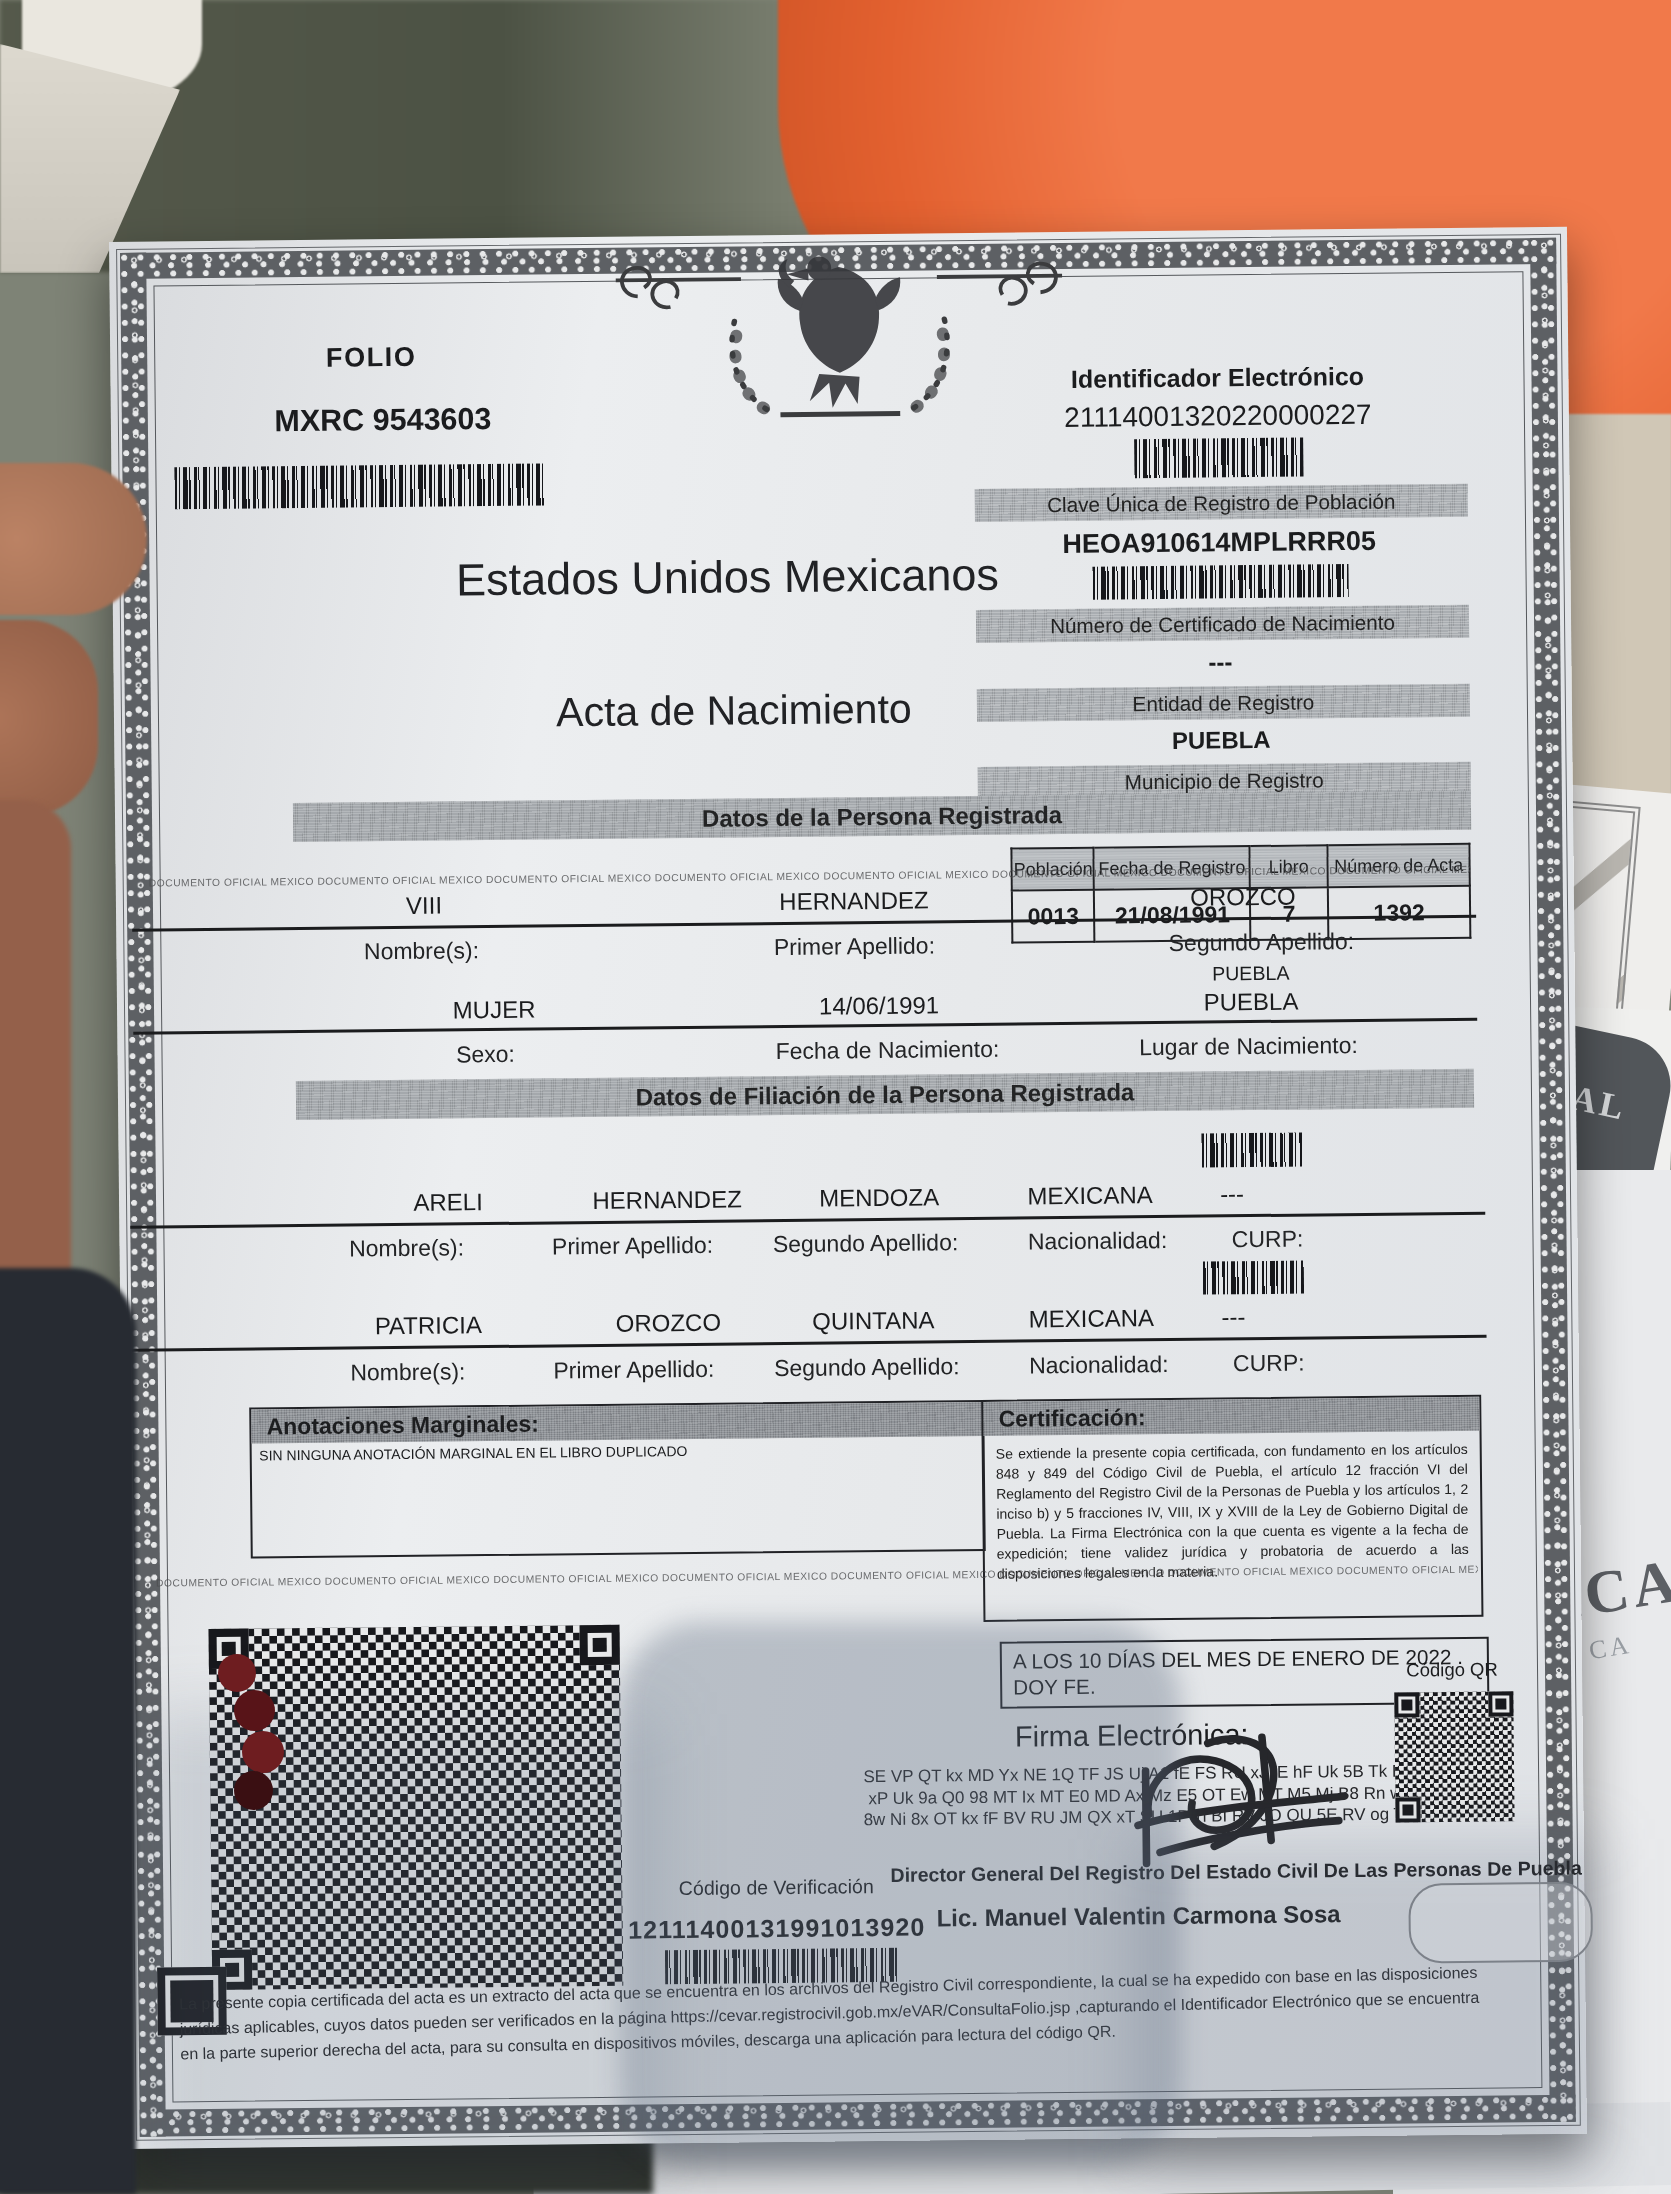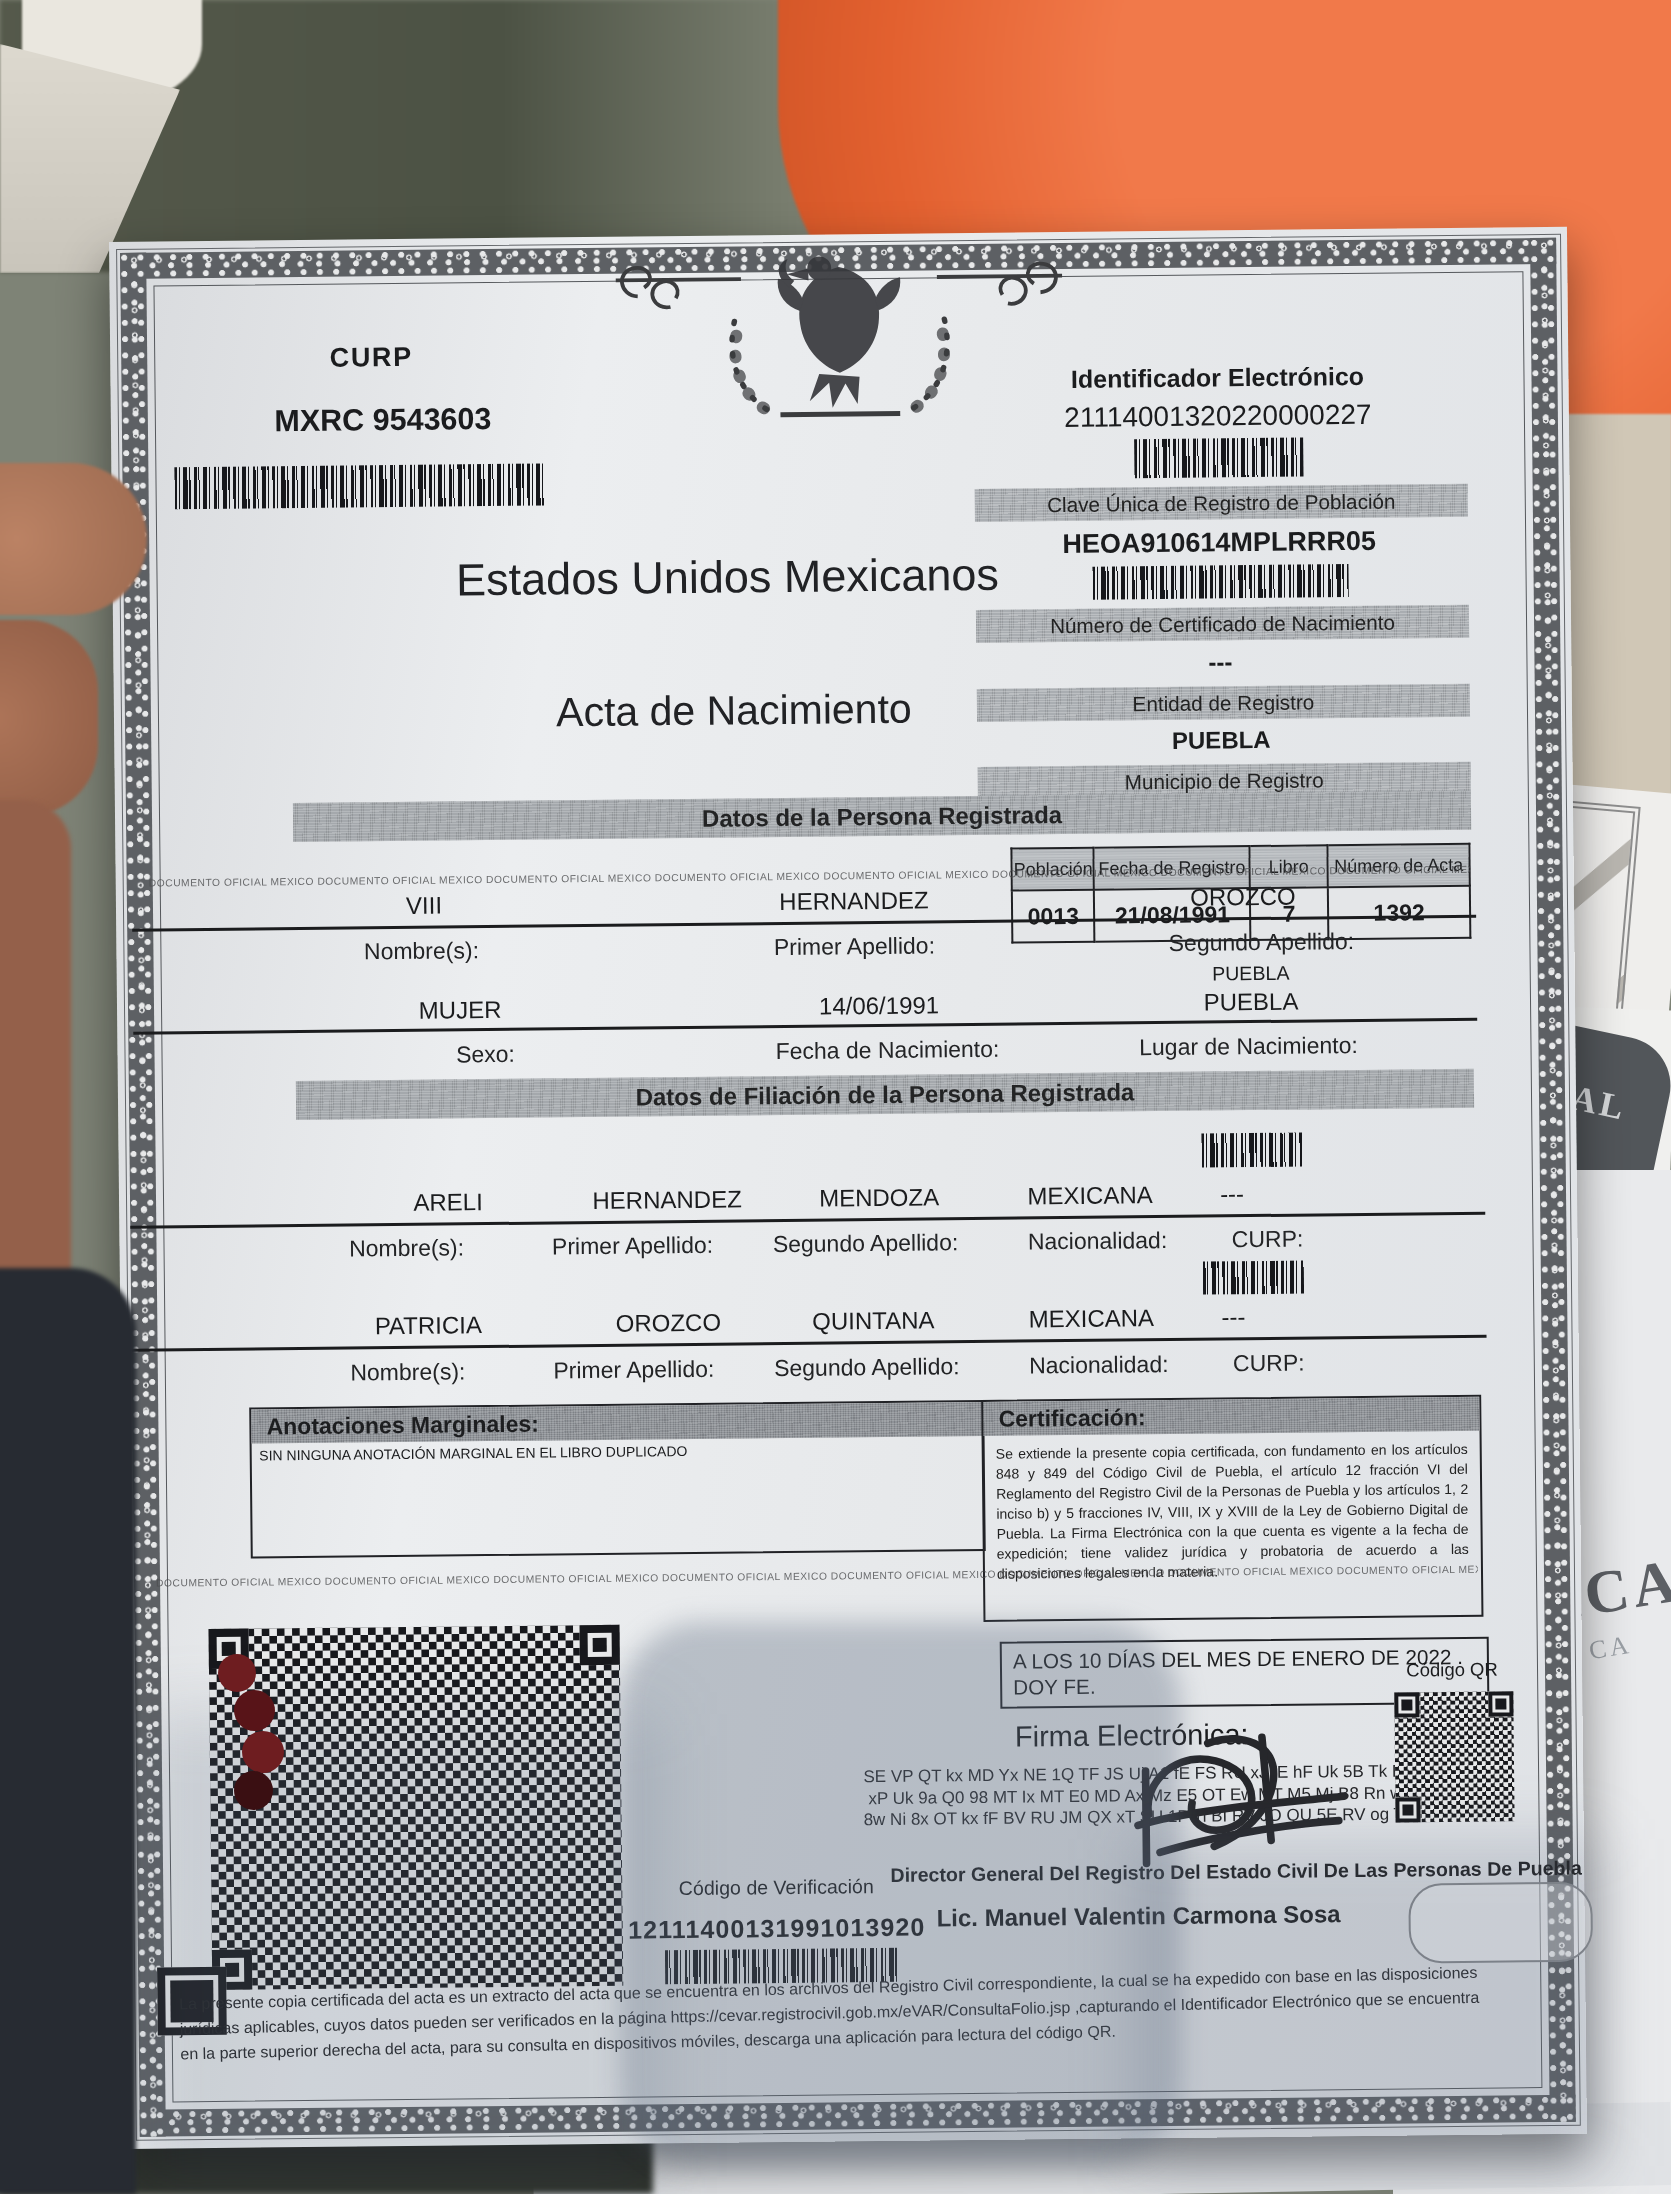--- a/index.html
+++ b/index.html
@@ -166,21 +166,21 @@
         <path d="M440,60 c-52,12 -80,52 -72,104 c6,44 36,76 72,90 c36,-14 66,-46 72,-90 c8,-52 -20,-92 -72,-104 z"></path>
         <circle cx="404" cy="62" r="22"></circle>
         <path d="M384,62 l-40,10 l40,12 z"></path>
         <path d="M368,140 c-28,-10 -44,-34 -40,-60 c20,4 38,20 46,40 z"></path>
         <path d="M512,140 c28,-10 44,-34 40,-60 c-20,4 -38,20 -46,40 z"></path>
         <path d="M402,256 l-18,50 l36,-34 l6,46 l24,-44 l22,38 l4,-50 z"></path>
         <path d="M348,96 c-24,-18 -24,-42 -2,-52 c-8,16 -2,32 12,40 z"></path>
       </g>
     </svg>
 
-    <div class="abs cx folio-label" style="left:261px;top:103px;">CURP</div>
+    <div class="abs cx folio-label" style="left:261px;top:103px;">FOLIO</div>
     <div class="abs cx folio-value" style="left:272px;top:163px;">MXRC 9543603</div>
     <div class="abs barcode" style="left:63px;top:226px;width:370px;height:42px;"></div>
 
     <div class="abs cx ident-label" style="left:1107px;top:133px;">Identificador Electrónico</div>
     <div class="abs cx ident-value" style="left:1107px;top:170px;">21114001320220000227</div>
     <div class="abs barcode" style="left:1023px;top:208px;width:169px;height:39px;"></div>
 
     <div class="abs graybar" style="left:863px;top:256px;width:493px;">Clave Única de Registro de Población</div>
     <div class="abs cx bar-value" style="left:1107px;top:297px;font-size:27px;">HEOA910614MPLRRR05</div>
     <div class="abs barcode" style="left:980px;top:335px;width:256px;height:33px;"></div>
@@ -227,21 +227,21 @@
 
     <div class="abs cx val" style="left:308px;top:653px;">VIII</div>
     <div class="abs cx val" style="left:738px;top:653px;">HERNANDEZ</div>
     <div class="abs cx val" style="left:1127px;top:653px;">OROZCO</div>
     <div class="abs hline" style="left:16.3px;top:687px;width:1344px;"></div>
     <div class="abs cx lbl" style="left:305px;top:699px;">Nombre(s):</div>
     <div class="abs cx lbl" style="left:738px;top:699px;">Primer Apellido:</div>
     <div class="abs cx lbl" style="left:1145px;top:699px;">Segundo Apellido:</div>
 
     <div class="abs cx smalltop" style="left:1134px;top:732px;">PUEBLA</div>
-    <div class="abs cx val" style="left:343px;top:758px;">MUJER</div>
+    <div class="abs cx val" style="left:377px;top:758px;">MUJER</div>
     <div class="abs cx val" style="left:762px;top:758px;">14/06/1991</div>
     <div class="abs cx val" style="left:1134px;top:758px;">PUEBLA</div>
     <div class="abs hline" style="left:16.3px;top:790px;width:1344px;"></div>
     <div class="abs cx lbl" style="left:368px;top:803px;">Sexo:</div>
     <div class="abs cx lbl" style="left:770px;top:803px;">Fecha de Nacimiento:</div>
     <div class="abs cx lbl" style="left:1131px;top:803px;">Lugar de Nacimiento:</div>
 
     <div class="abs secbar" style="left:178px;top:841px;width:1178px;">
       <span>Datos de Filiación de la Persona Registrada</span>
     </div>

